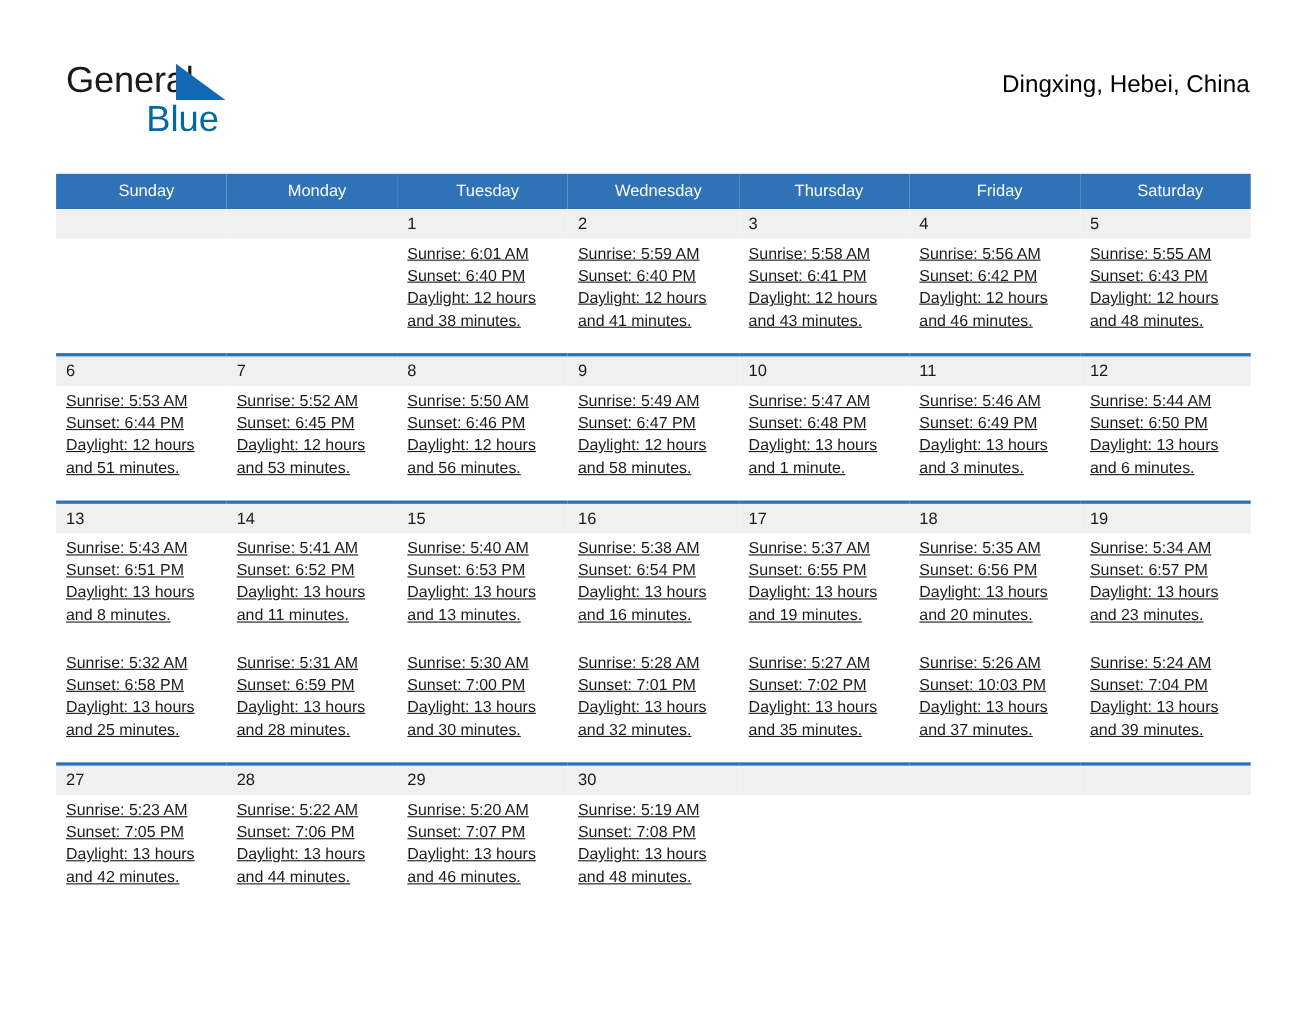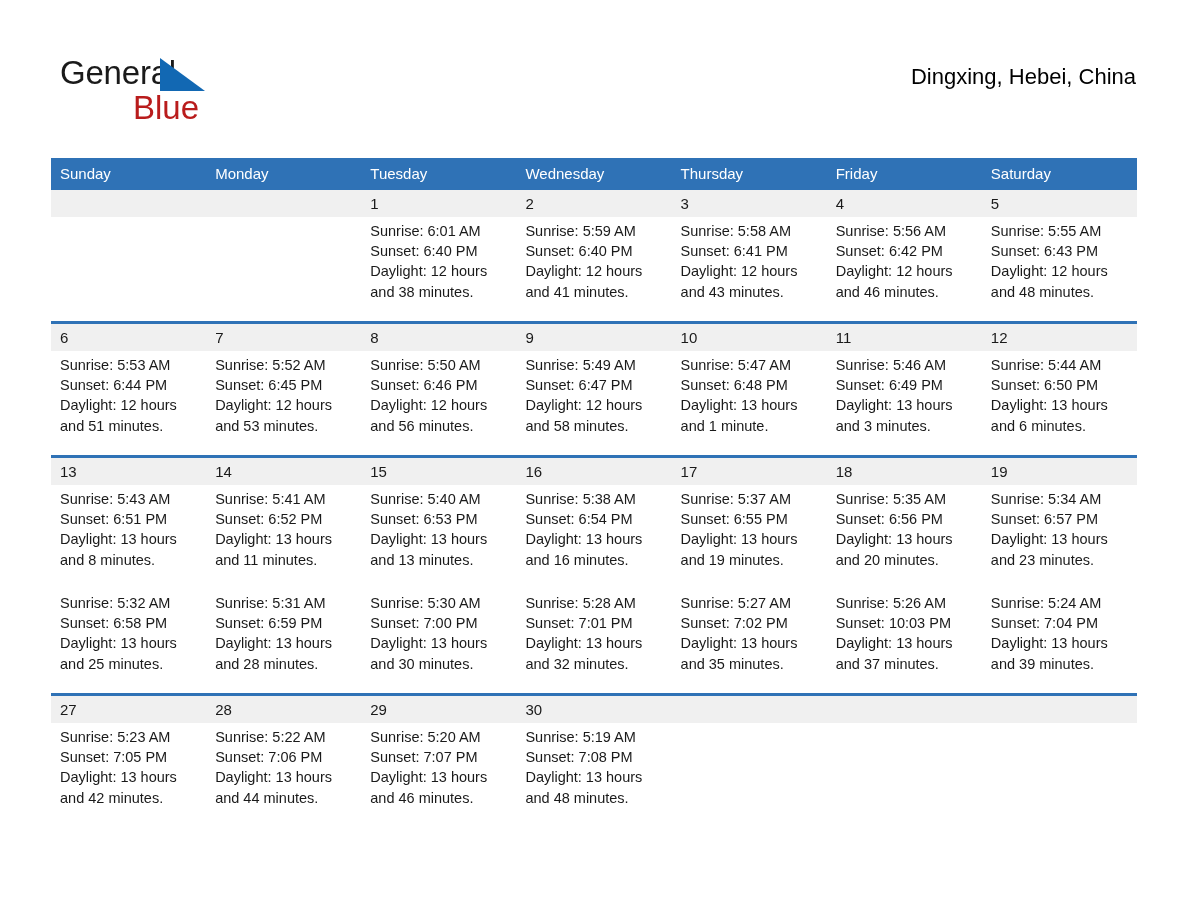--- a/index.html
+++ b/index.html
@@ -53,21 +53,21 @@
     left: 100px;
     top: 5px;
     width: 45px;
     height: 33px;
   }
   .logo-blue {
     position: absolute;
     left: 73px;
     top: 35px;
     font-size: 33px;
-    color: #b91c1c;
+    color: #0369a1;
     font-weight: 400;
     line-height: 40px;
   }
 
   .title-block {
     position: absolute;
     right: 0;
     top: 0;
     text-align: right;
   }
@@ -99,21 +99,21 @@
     table-layout: fixed;
     width: 1086px;
   }
   table.cal col { width: 155.14px; }
 
   thead th {
     background: #2f72b6;
     color: #ffffff;
     font-size: 15px;
     font-weight: 400;
-    text-align: left;
+    text-align: center;
     padding: 7px 0 8px 9px;
     height: 16px;
     line-height: 17px;
     border: none;
     margin-left: 44px;
   }
 
   tr.daynum-row td {
     background: #f0f0f0;
     border-top: 3px solid #2f72b6;
@@ -131,20 +131,21 @@
   }
 
   tr.info-row td {
     background: #ffffff;
     vertical-align: top;
     padding: 4px 8px 0 9px;
     font-size: 14.5px;
     line-height: 20.2px;
     color: #1a1a1a;
     height: 100px;
+    text-decoration: underline;
   }
   tr.info-row.short td {
     height: 86px;
   }
   tr.info-row td .ln {
     display: block;
     white-space: nowrap;
   }
 </style>
 </head>

